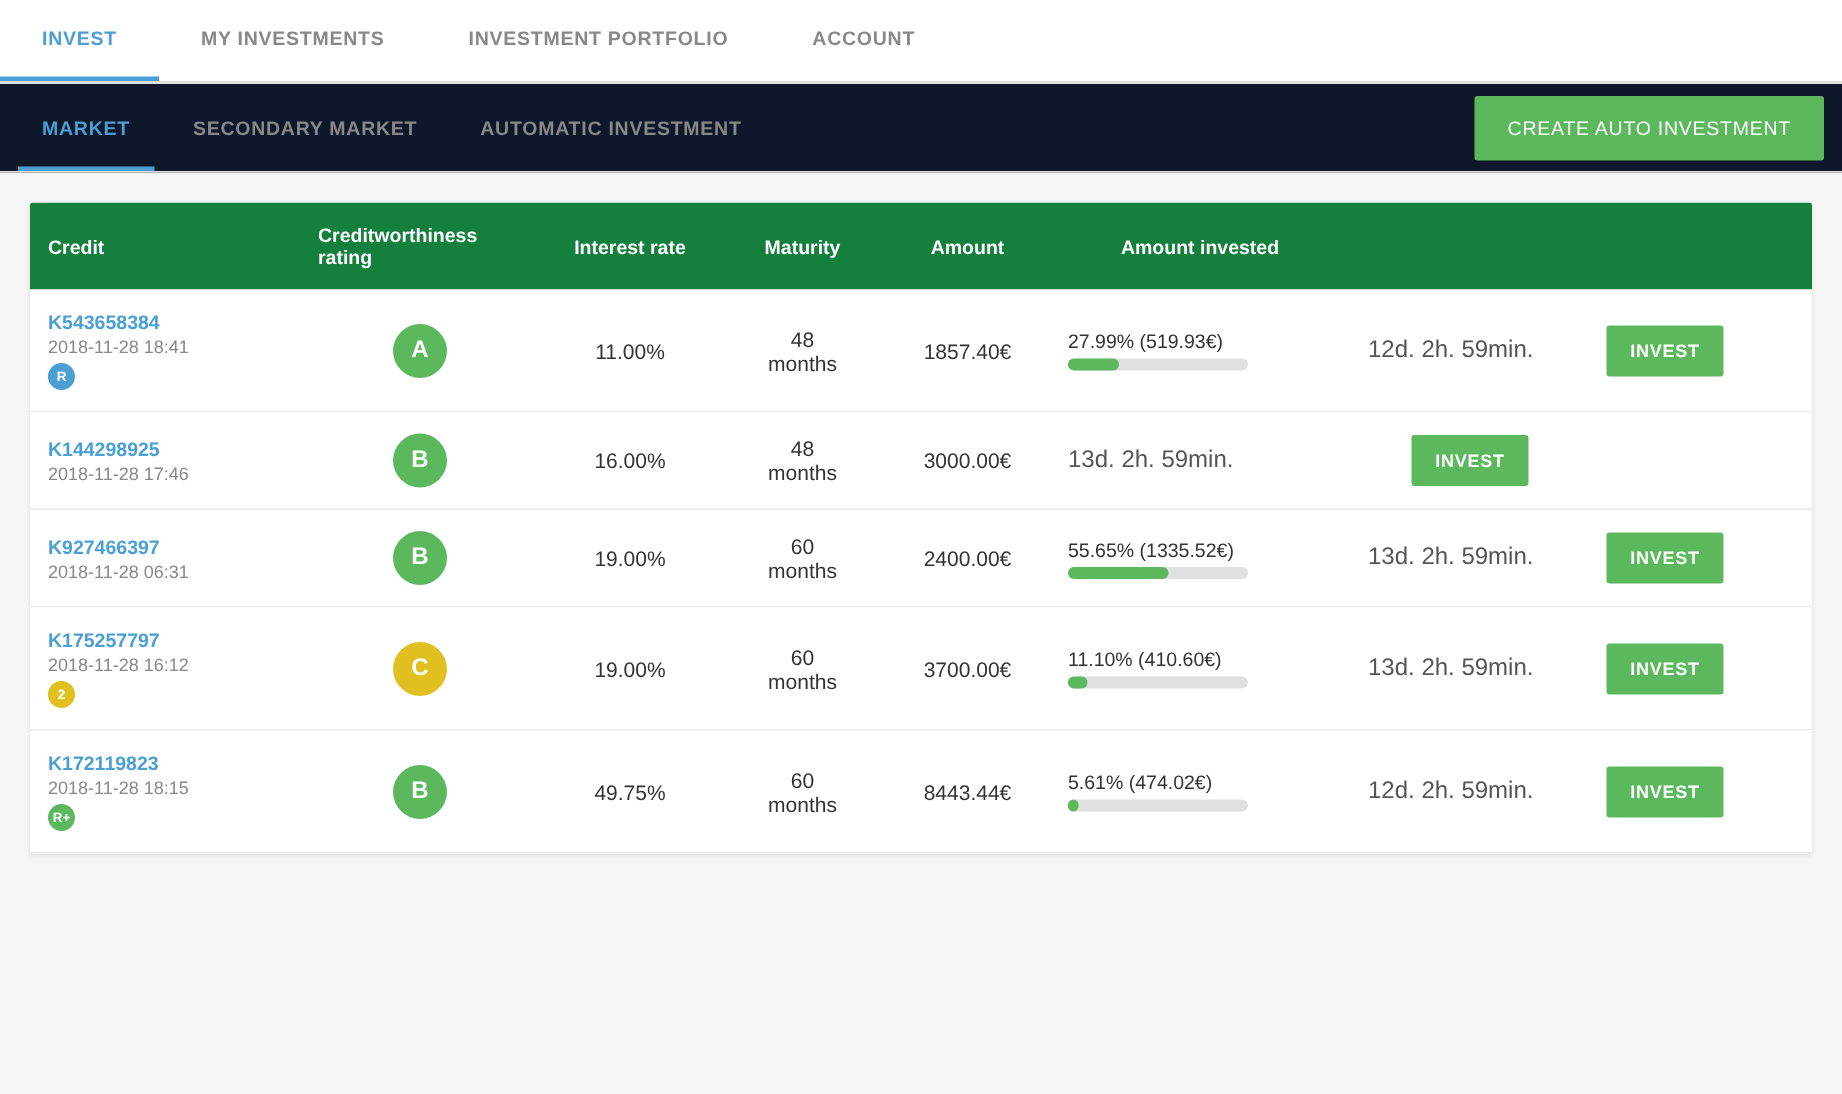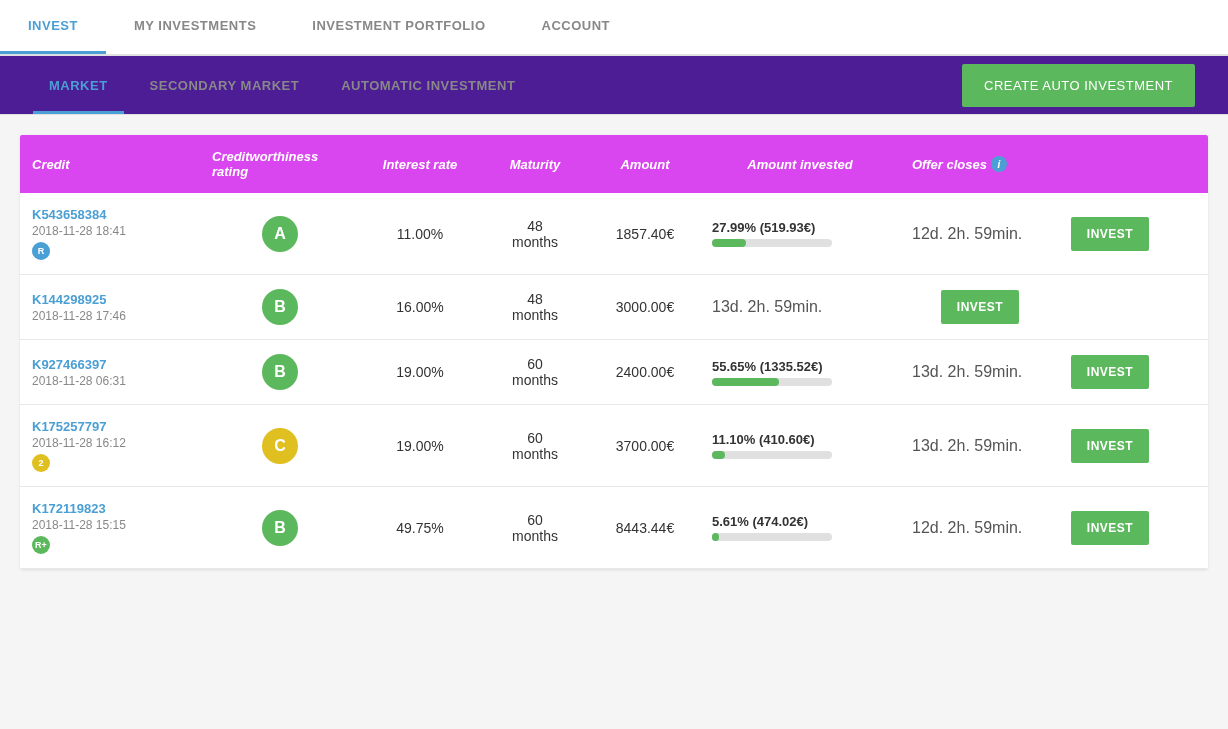--- a/index.html
+++ b/index.html
@@ -23,22 +23,22 @@
     }
     .top-nav-item.active {
       color: #4a9fd4;
       border-bottom: 3px solid #4a9fd4;
     }
 
     
     .sub-nav {
       display: flex;
       align-items: center;
-      background: #4c1d95;
-      padding: 0 33px;
+      background: #0f172a;
+      padding: 0 12px;
       border-bottom: 1px solid #e0e0e0;
     }
     .sub-nav-left { display: flex; flex: 1; }
     .sub-nav-item {
       padding: 22px 16px 18px;
       font-weight: 700;
       font-size: 13px;
       letter-spacing: 0.5px;
       color: #888;
       cursor: pointer;
@@ -68,25 +68,24 @@
     .table-container {
       margin: 20px;
       background: #fff;
       border-radius: 2px;
       overflow: hidden;
       box-shadow: 0 1px 3px rgba(0,0,0,0.1);
     }
     .table-header {
       display: grid;
       grid-template-columns: 180px 160px 120px 110px 110px 200px 160px 100px;
-      background: #d946ef;
+      background: #15803d;
       color: #fff;
       font-weight: 700;
       font-size: 13px;
-      font-style: italic;
     }
     .th {
       padding: 14px 12px;
       display: flex;
       align-items: center;
     }
     .th-center { justify-content: center; text-align: left; }
 
     .table-row {
       display: grid;
@@ -126,21 +125,21 @@
     .badge-2 { background: #e0c020; }
 
     .maturity-cell { flex-direction: column; align-items: center; justify-content: space-between; text-align: center; }
 
     .progress-bar-container {
       width: 120px; height: 8px; background: #e0e0e0; border-radius: 4px; margin-top: 4px;
     }
     .progress-bar { height: 100%; background: #5cb85c; border-radius: 4px; }
 
     .amount-invested-cell { flex-direction: column; align-items: flex-start; }
-    .amount-pct { font-size: 13px; font-weight: 700; }
+    .amount-pct { font-size: 13px; font-weight: 400; }
 
     .invest-btn {
       background: #5cb85c; color: #fff; font-weight: 700;
       font-size: 12px; letter-spacing: 0.5px;
       padding: 10px 16px; border: none; cursor: pointer;
       text-transform: uppercase; border-radius: 2px;
     }
 
     .offer-closes { color: #555; font-size: 16px; }
 
@@ -172,24 +171,20 @@
 
 <div class="table-container">
 
   <div class="table-header">
     <div class="th">Credit</div>
     <div class="th th-center">Creditworthiness rating</div>
     <div class="th th-center">Interest rate</div>
     <div class="th th-center">Maturity</div>
     <div class="th th-center">Amount</div>
     <div class="th th-center">Amount invested</div>
-    <div class="th">
-      <span>Offer closes</span>
-      <span class="info-icon">i</span>
-    </div>
     <div class="th"></div>
   </div>
 
   <div id="table-body">
       <div class="table-row">
     <div class="td credit-cell">
       <a class="credit-link" href="#">K543658384</a>
       <span class="credit-date">2018-11-28 18:41</span>
       <span class="small-badge badge-r">R</span>
     </div>
@@ -305,21 +300,21 @@
     <div class="td">
       <span class="offer-closes">13d. 2h. 59min.</span>
     </div>
     <div class="td td-center">
       <button class="invest-btn">INVEST</button>
     </div>
   </div>
       <div class="table-row">
     <div class="td credit-cell">
       <a class="credit-link" href="#">K172119823</a>
-      <span class="credit-date">2018-11-28 15:15</span>
+      <span class="credit-date">2018-11-28 18:15</span>
       <span class="small-badge badge-rplus">R+</span>
     </div>
     <div class="td td-center">
       <span class="badge badge-green">B</span>
     </div>
     <div class="td td-center">
       <span>49.75%</span>
     </div>
     <div class="td maturity-cell">
       <span>60</span>

